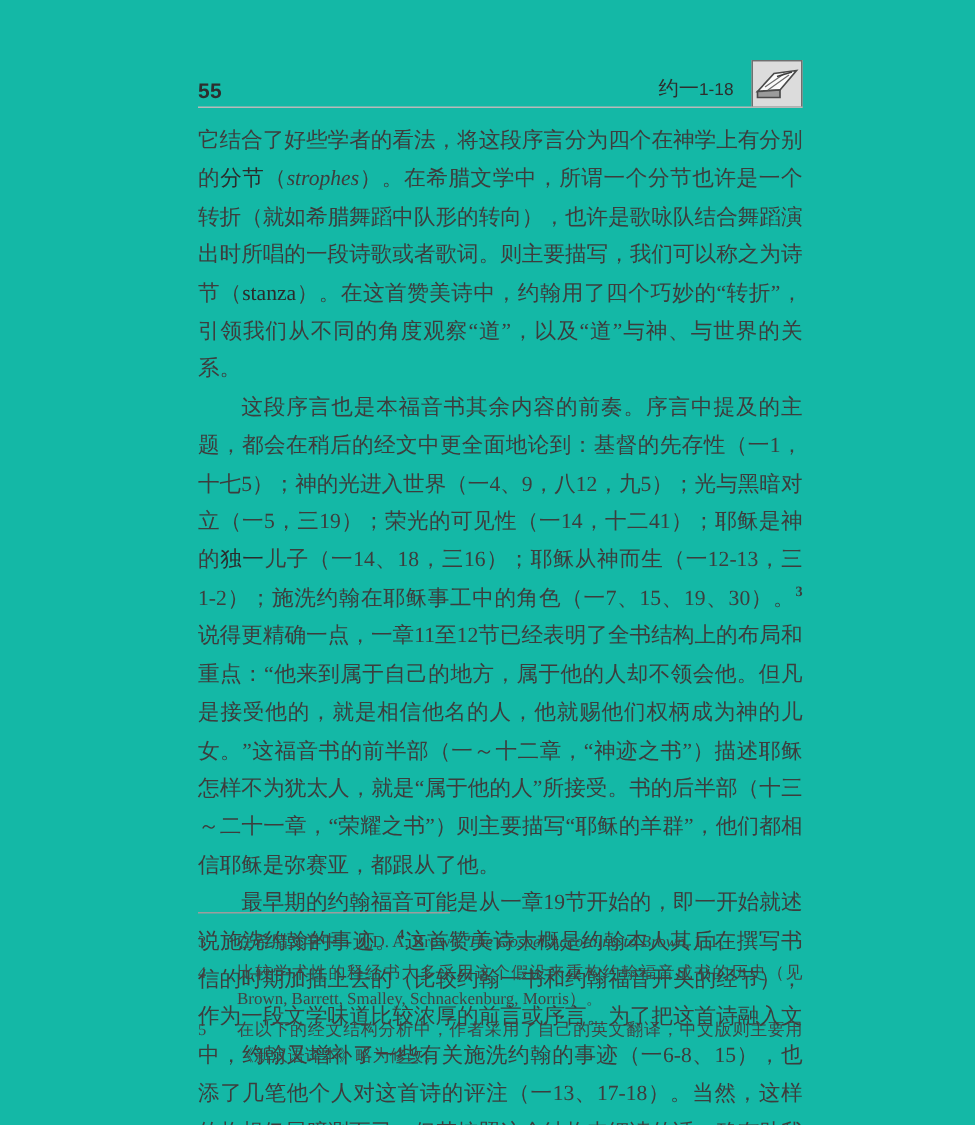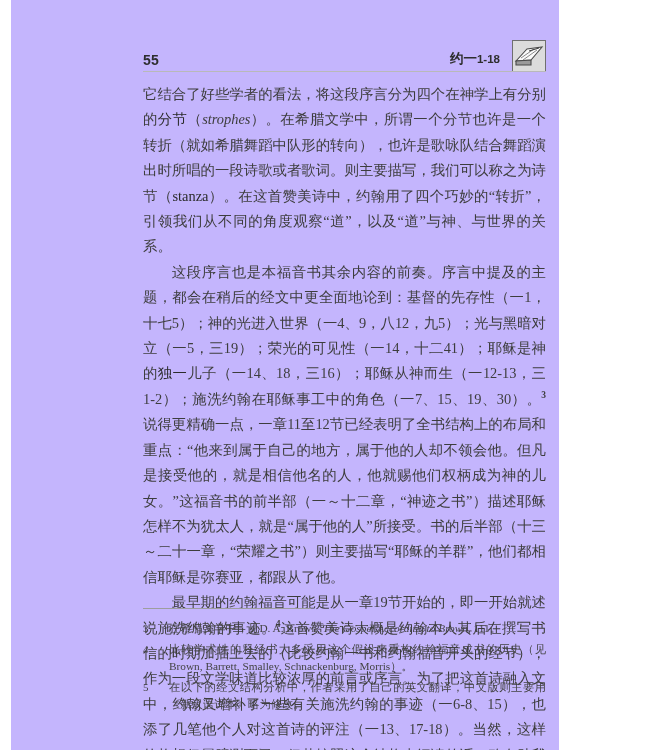--- a/index.html
+++ b/index.html
@@ -13,24 +13,23 @@
     font-family: "Liberation Serif", "DejaVu Serif", serif;
     color: #3a3a3a;
     position: relative;
     overflow: hidden;
   }
 
   .page {
     position: absolute;
     left: 0;
     top: 0;
-    width: 548px;
+    width: 650px;
     height: 750px;
-    background: #c4b5fd;
-    margin-left: 11px;
+    background: #14b8a6;
   }
 
   
   .header {
     position: absolute;
     left: 132px;
     top: 38px;
     width: 403px;
     height: 34px;
   }
@@ -50,21 +49,21 @@
     font-weight: bold;
     letter-spacing: .2px;
     color: #2e2e2e;
     font-family: "Liberation Sans", "DejaVu Sans", sans-serif;
   }
   .running-title {
     position: absolute;
     right: 46px;
     bottom: 4px;
     font-size: 13.5px;
-    font-weight: bold;
+    font-weight: normal;
     color: #2e2e2e;
     white-space: nowrap;
     font-family: "Liberation Sans", "DejaVu Sans", sans-serif;
   }
   .running-title .ref {
     font-size: 11.5px;
   }
 
   
   .book-icon {

